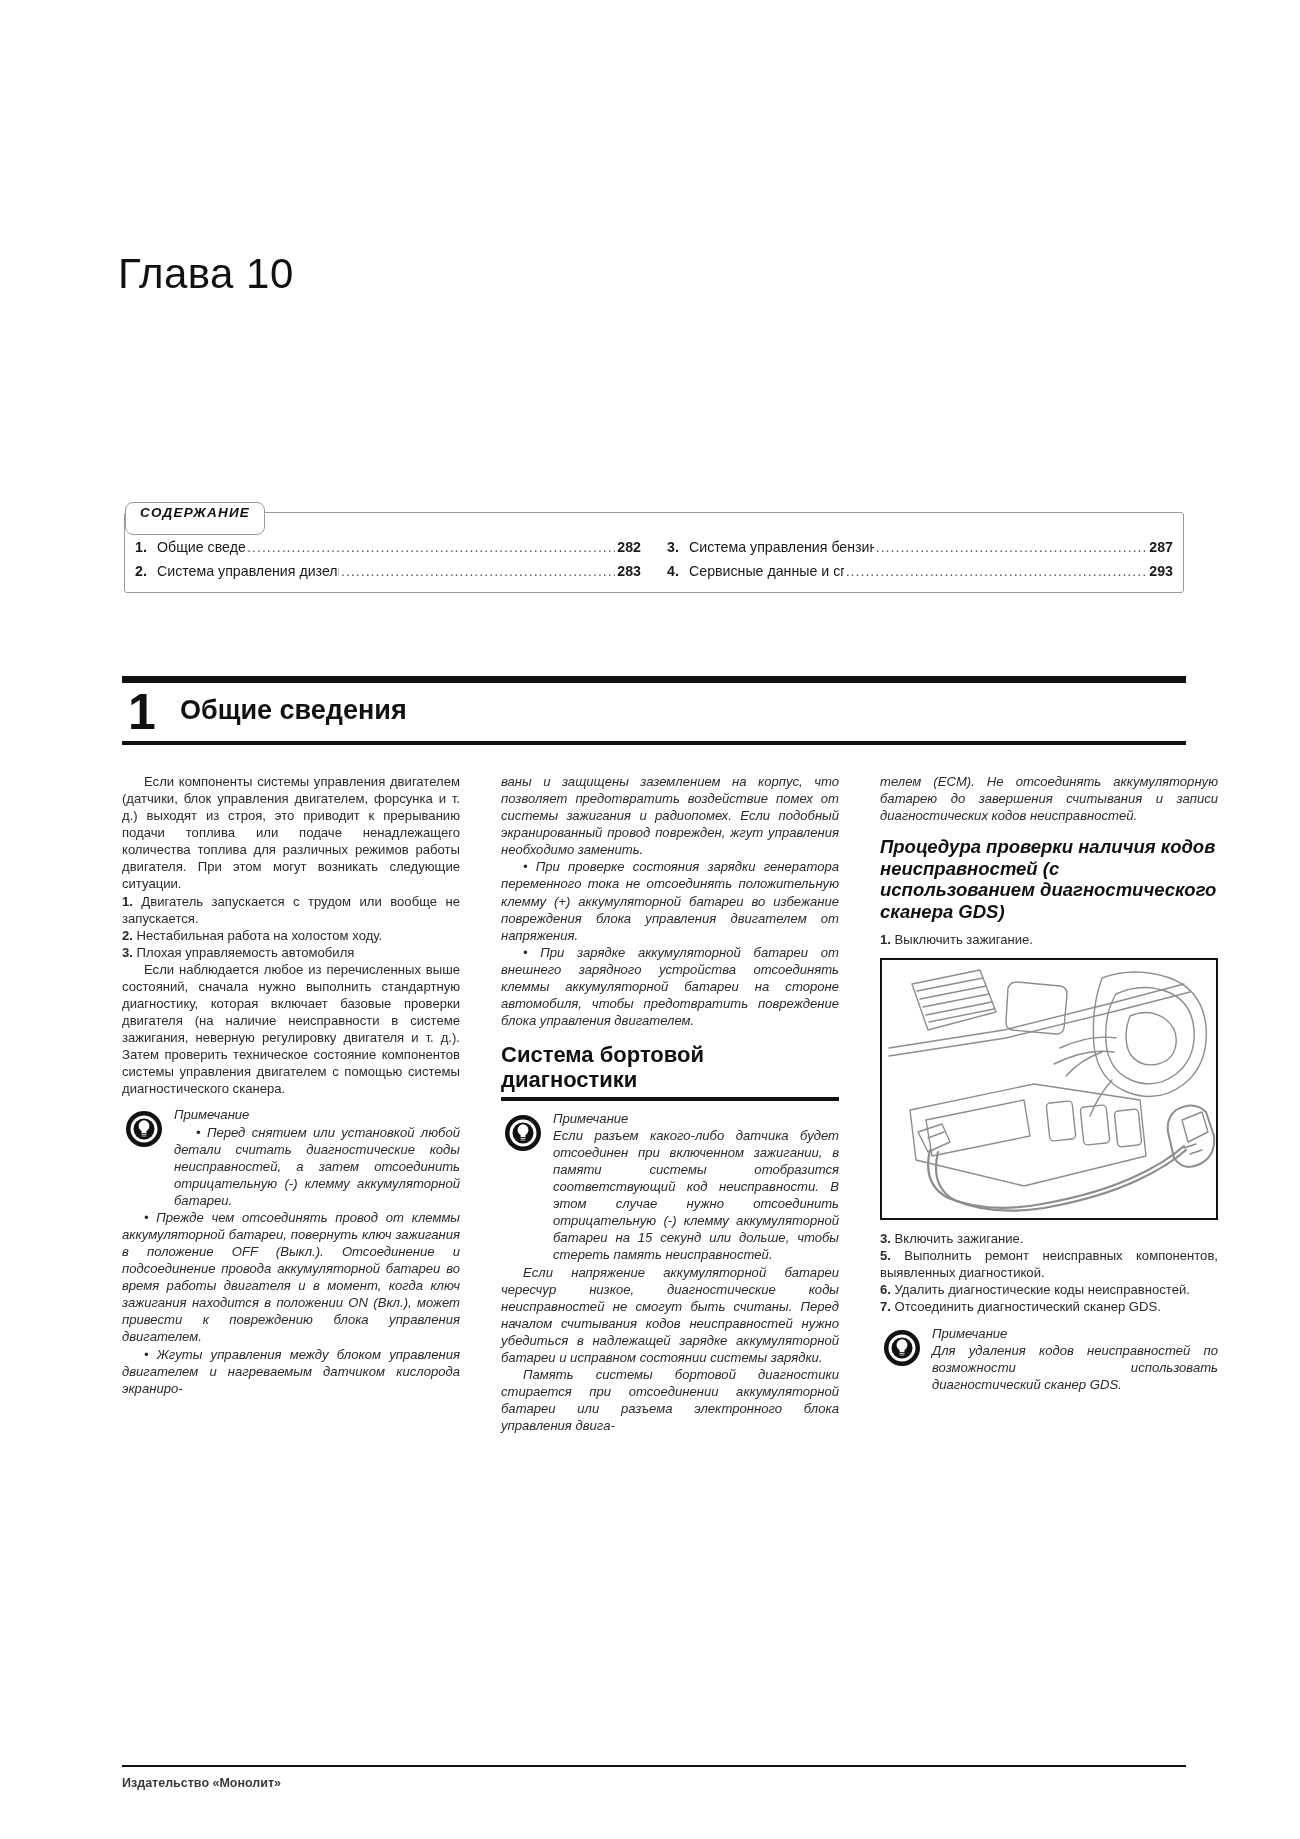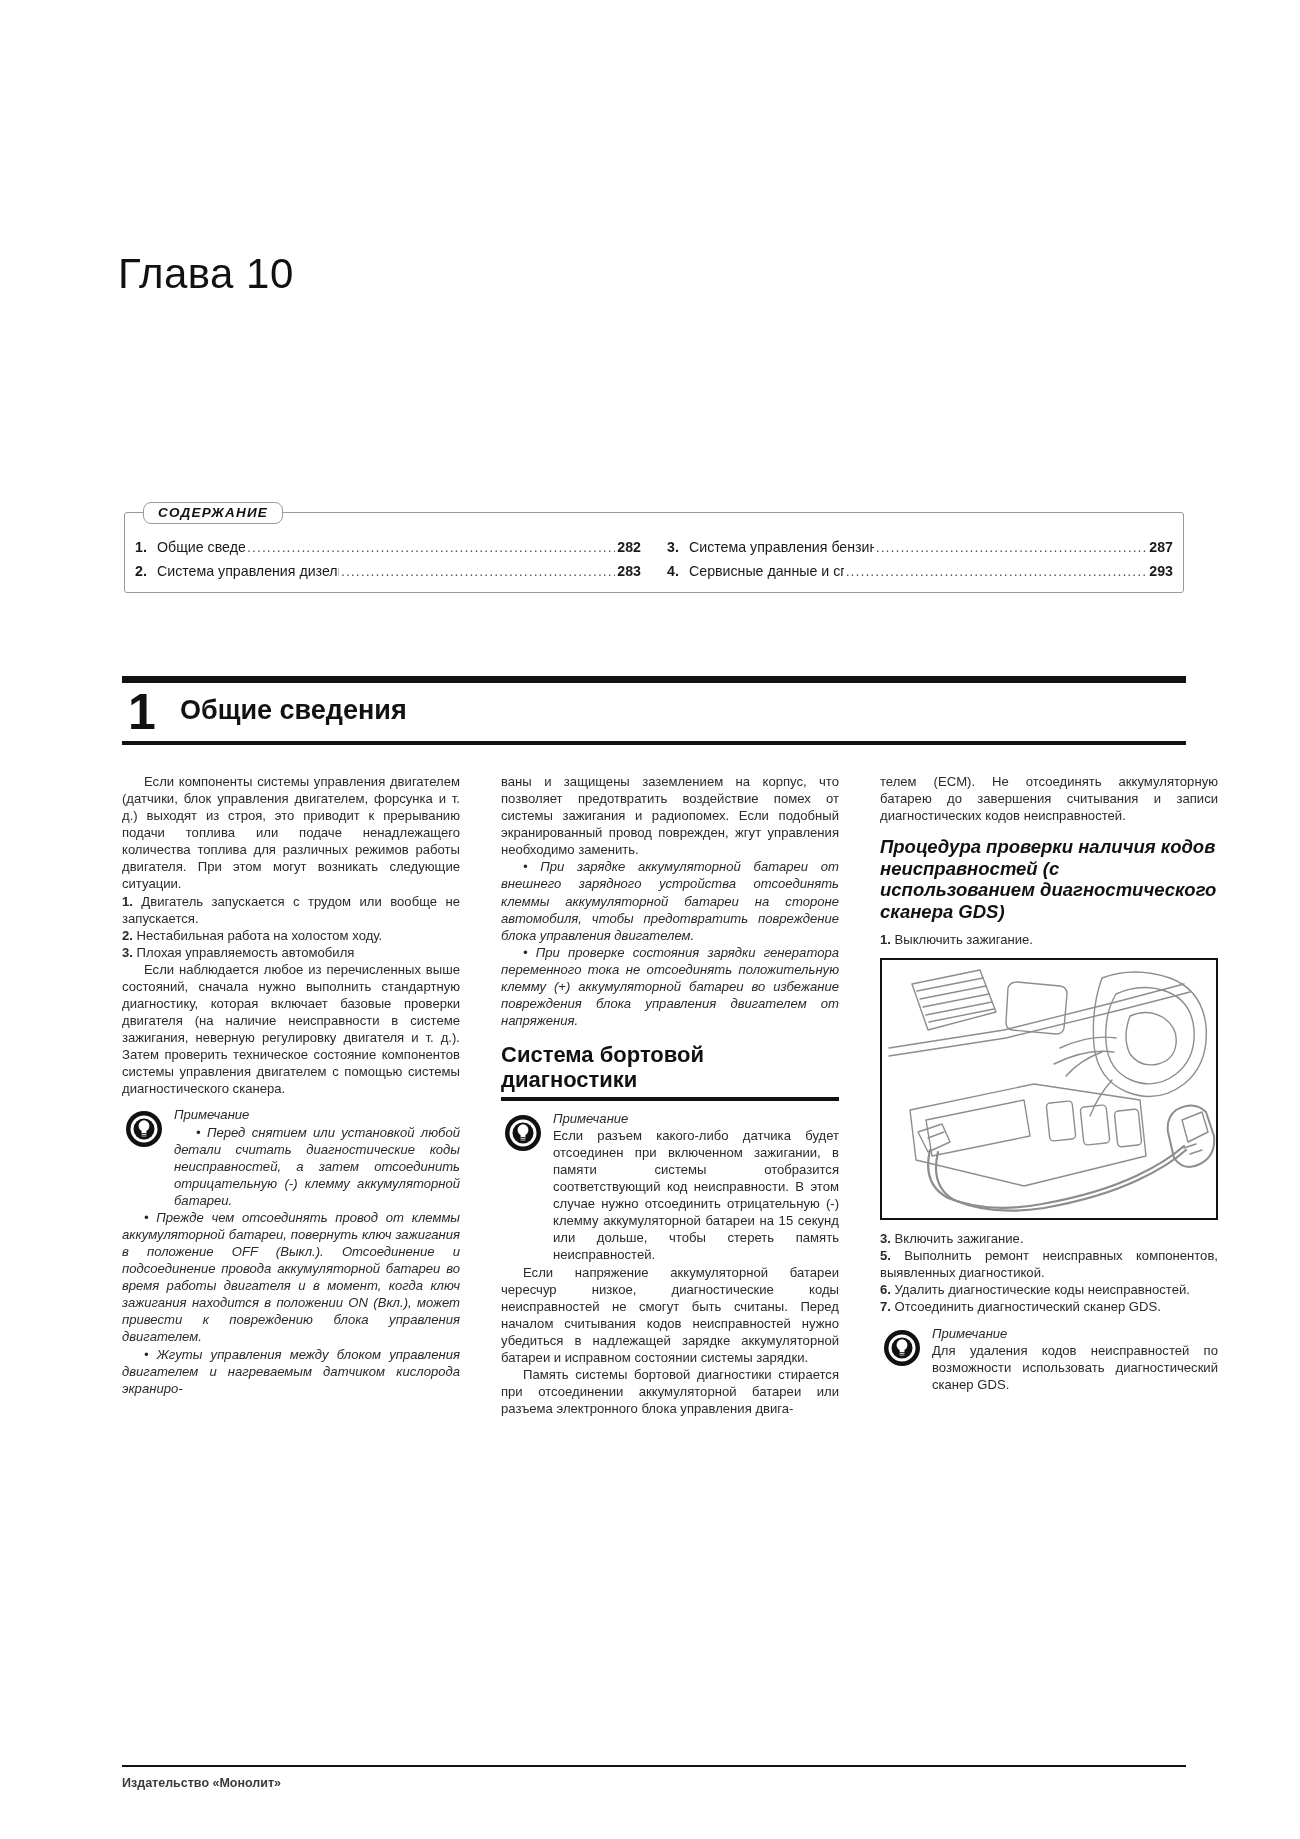--- a/index.html
+++ b/index.html
@@ -57,26 +57,26 @@
     left: 6px;
     top: 484px;
     width: 1060px;
     border: 1.5px solid #9a9a9a;
     border-radius: 3px;
     padding: 22px 10px 8px 10px;
     box-sizing: border-box;
   }
   .toc-tab {
     position: absolute;
-    left: 18px;
+    left: 0;
     top: -11px;
     background: #ffffff;
     border: 1.5px solid #9a9a9a;
     border-radius: 8px;
-    padding: 2px 14px 3px 14px;
+    padding: 2px 14px 14px 14px;
     font-size: 13.5px;
     font-weight: bold;
     font-style: italic;
     letter-spacing: 1.2px;
     color: #111;
   }
   .toc-cols {
     display: flex;
     gap: 26px;
   }
@@ -167,21 +167,21 @@
   }
   p {
     margin: 0;
     font-size: 13.1px;
     line-height: 1.305;
     text-align: justify;
     color: #2a2a2a;
     -webkit-font-smoothing: none;
   }
   p.ind { text-indent: 22px; }
-  p.it { }
+  p.it { font-style: italic; }
   p.num { text-indent: 0; }
   .nb { font-weight: bold; }
   .bullet-p {
     font-style: italic;
     text-indent: 22px;
   }
 
   
   .note {
     position: relative;
@@ -332,22 +332,22 @@
             <div class="note-title">Примечание</div>
           </div>
           <p class="it bullet-p" style="margin-left:52px;">• Перед снятием или установкой любой детали считать диагностические коды неисправностей, а затем отсоединить отрицательную (-) клемму аккумуляторной батареи.</p>
         </div>
         <p class="it bullet-p">• Прежде чем отсоединять провод от клеммы аккумуляторной батареи, повернуть ключ зажигания в положение OFF (Выкл.). Отсоединение и подсоединение провода аккумуляторной батареи во время работы двигателя и в момент, когда ключ зажигания находится в положении ON (Вкл.), может привести к повреждению блока управления двигателем.</p>
         <p class="it bullet-p">• Жгуты управления между блоком управления двигателем и нагреваемым датчиком кислорода экраниро-</p>
       </div>
 
       <div class="col">
         <p class="it">ваны и защищены заземлением на корпус, что позволяет предотвратить воздействие помех от системы зажигания и радиопомех. Если подобный экранированный провод поврежден, жгут управления необходимо заменить.</p>
+        <p class="it bullet-p">• При проверке состояния зарядки генератора переменного тока не отсоединять положительную клемму (+) аккумуляторной батареи во избежание повреждения блока управления двигателем от напряжения.</p>
         <p class="it bullet-p">• При зарядке аккумуляторной батареи от внешнего зарядного устройства отсоединять клеммы аккумуляторной батареи на стороне автомобиля, чтобы предотвратить повреждение блока управления двигателем.</p>
-        <p class="it bullet-p">• При проверке состояния зарядки генератора переменного тока не отсоединять положительную клемму (+) аккумуляторной батареи во избежание повреждения блока управления двигателем от напряжения.</p>
 
         <div class="subhead">Система бортовой диагностики</div>
         <div class="subhead-rule"></div>
 
         <div class="note">
           <span class="note-icon">
             <svg viewBox="0 0 40 40" aria-hidden="true">
               <circle cx="20" cy="20" r="18" fill="#111"></circle>
               <circle cx="20" cy="20" r="13.5" fill="#fff"></circle>
               <circle cx="20" cy="20" r="10.5" fill="#111"></circle>

